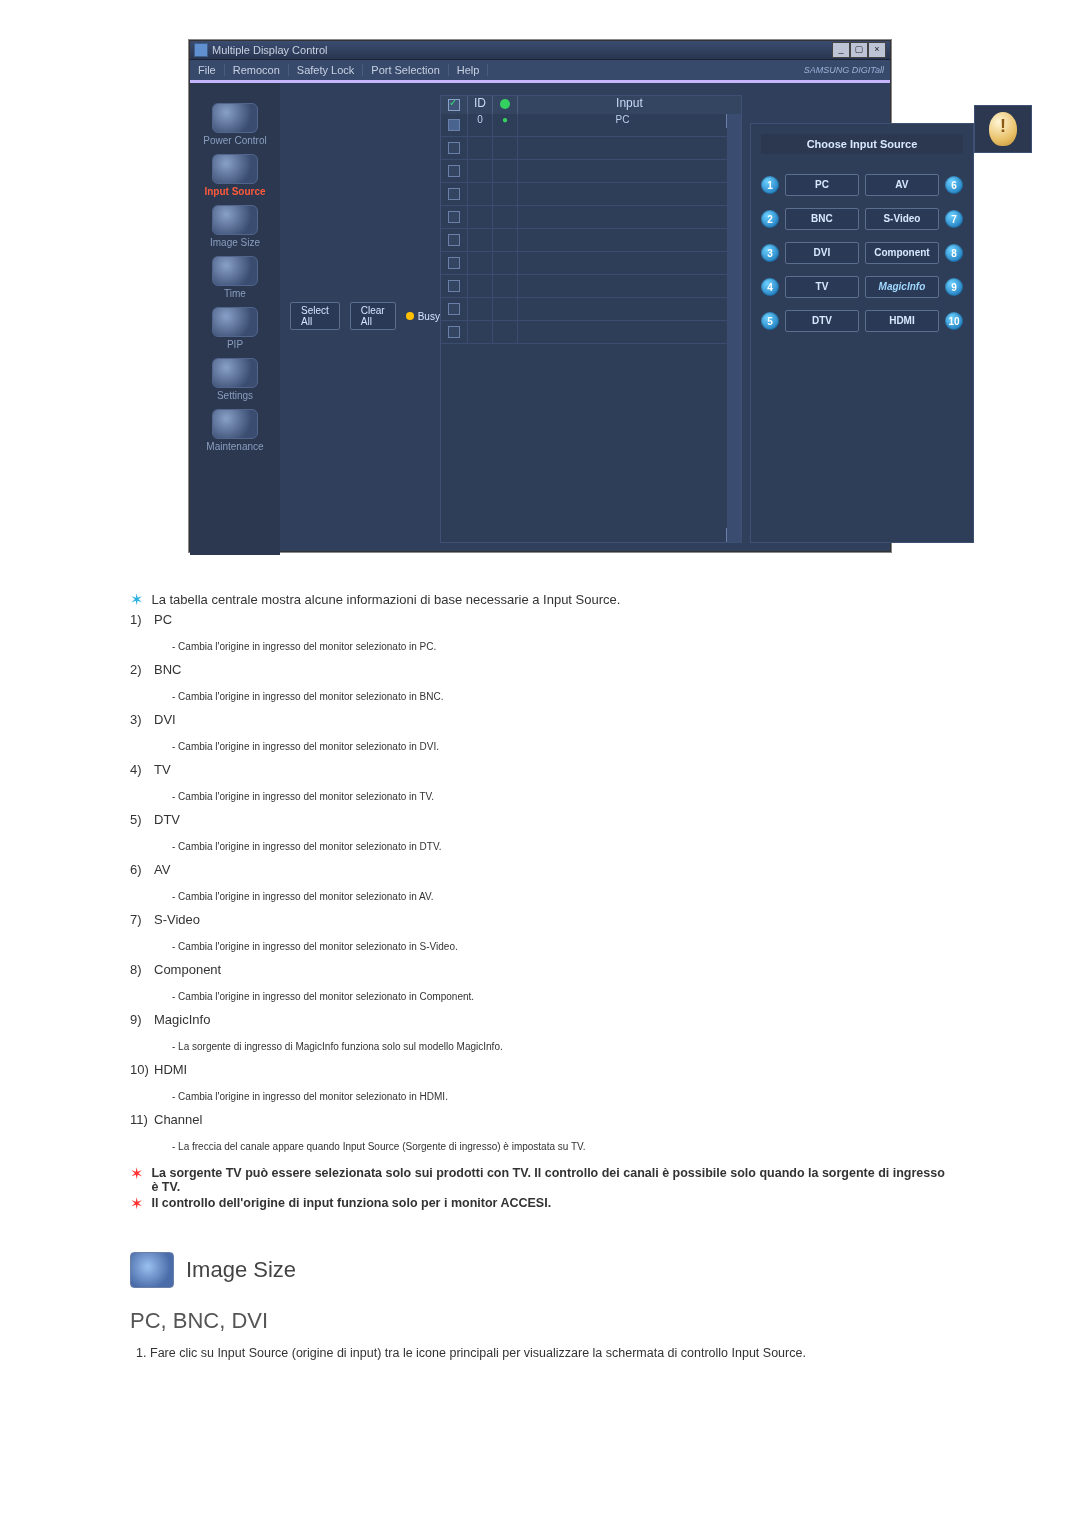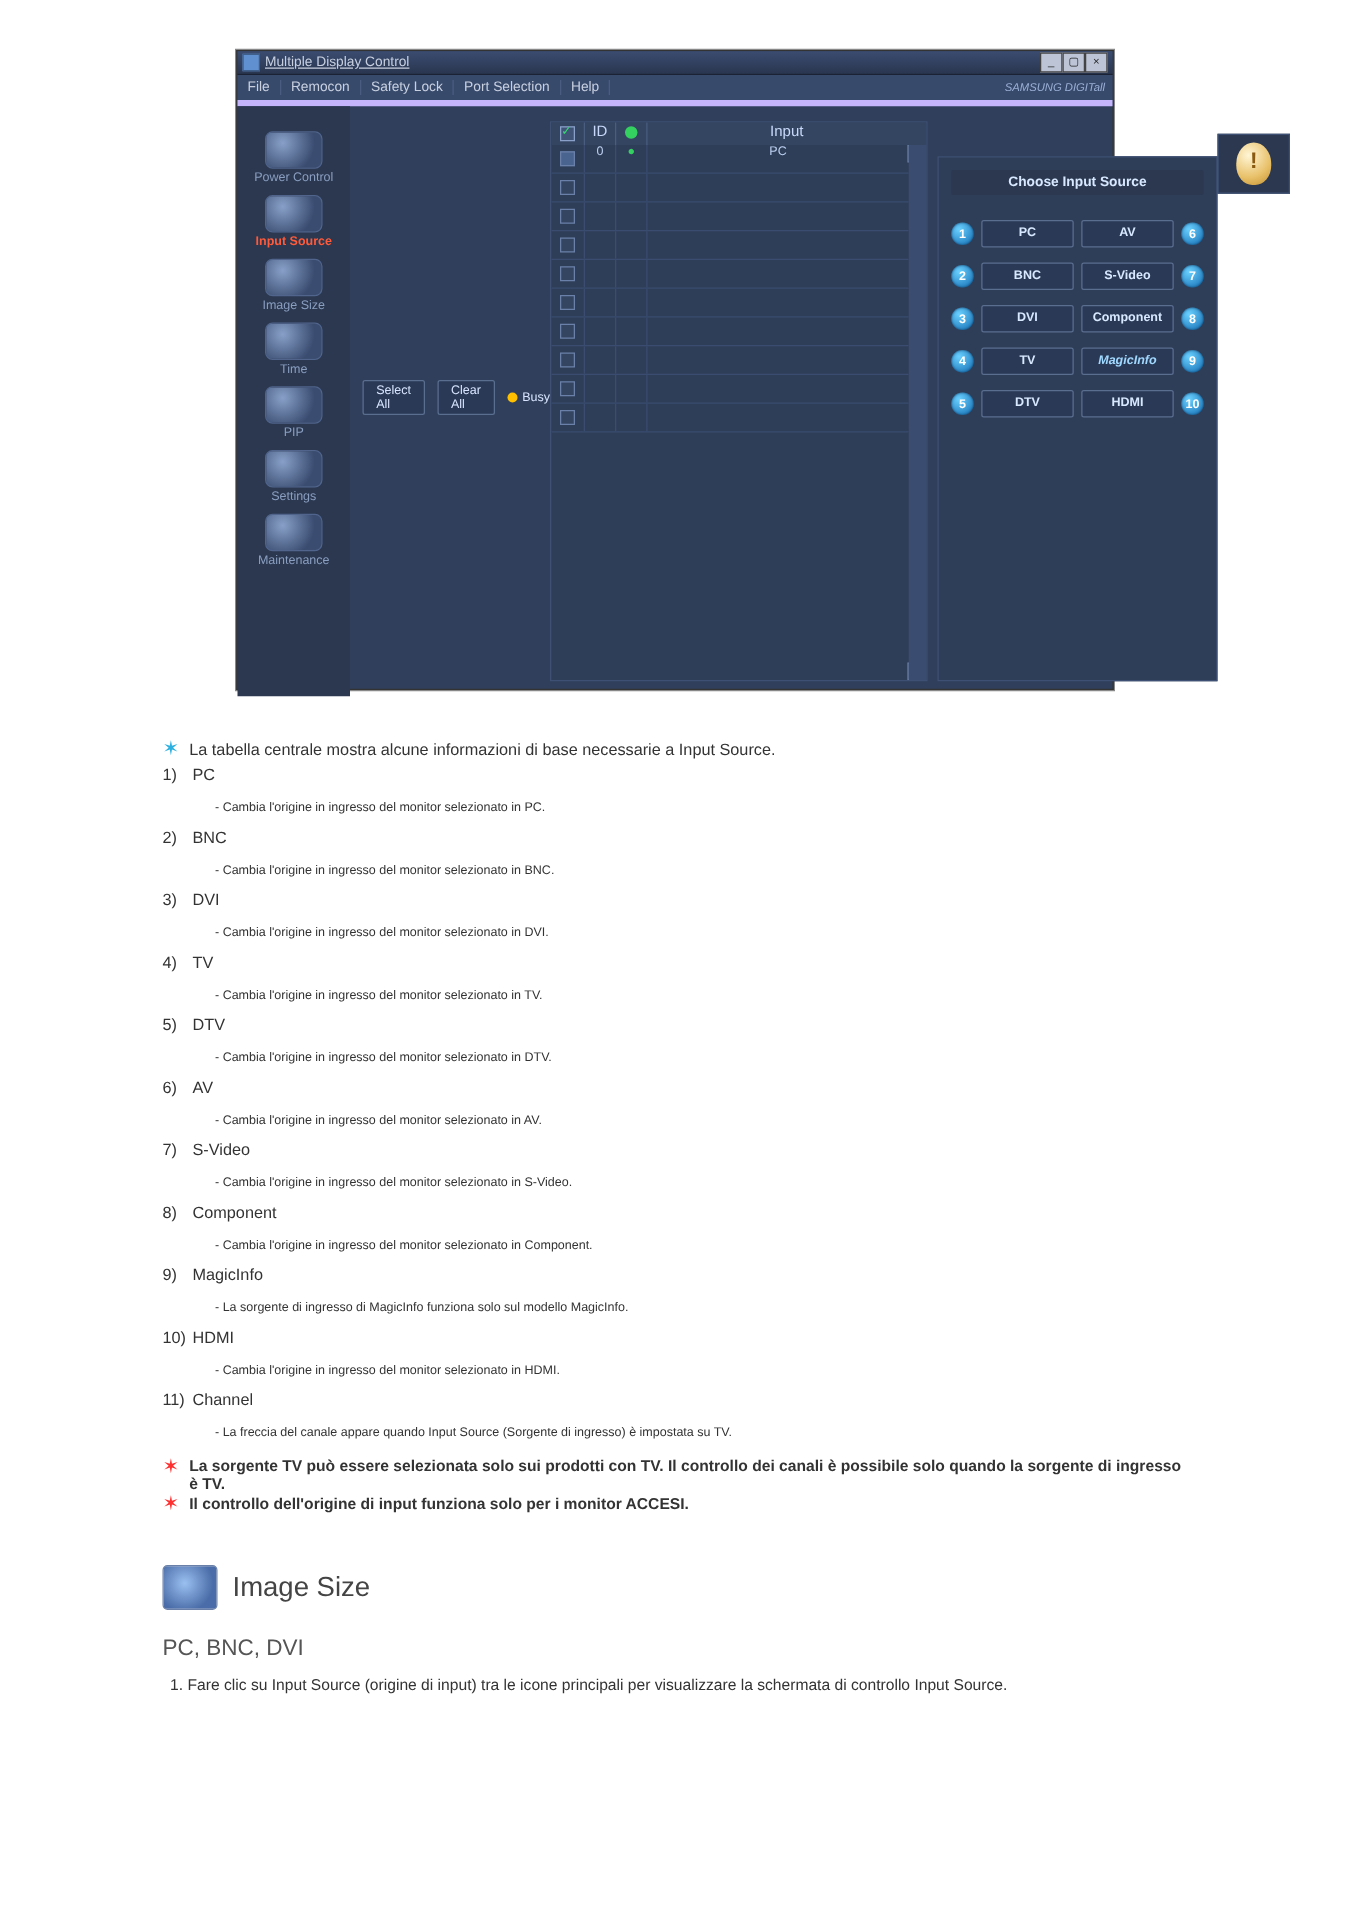--- a/index.html
+++ b/index.html
@@ -28,34 +28,34 @@
   }
   .titlebar {
     height: 18px;
     background: linear-gradient(#3a4c70, #2a3650);
     display: flex;
     align-items: center;
     justify-content: space-between;
     padding: 0 4px;
     border-bottom: 1px solid #1a2234;
   }
-  .titlebar .left { display:flex; align-items:center; gap:4px;text-decoration:underline;}
+  .titlebar .left { display:flex; align-items:center; gap:4px;}
   .titlebar .tb-icon {
     width:12px; height:12px; background:#6090d0; border:1px solid #40608c;
   }
   .titlebar .winbtns { display:flex; gap:0;}
   .winbtn { width:16px; height:14px; background:#bcc4d6; border:1px solid #444; font-size:9px; line-height:12px; text-align:center; color:#222;}
   .menubar {
     height: 20px;
     background:#384a6c;
     display:flex;
     align-items:center;
     font-size:11px;
     color:#c8d0e0;
-    border-bottom:5px solid #c4b5fd;
+    border-bottom:3px solid #c4b5fd;
     justify-content:space-between;
   }
   .menubar .menus{display:flex;}
   .menubar .menus span{ padding:0 8px; border-right:1px solid #4a5c80;}
   .brand { padding-right:6px; font-size:9px; font-style:italic; color:#9bb0d6;}
   .app-body {
     display:flex;
     height: calc(100% - 38px);
   }
   .sidebar {
@@ -193,21 +193,21 @@
   ol.items .num2 { display:inline-block; width:24px; vertical-align:top;}
   ol.items .term { display:inline-block; }
   ol.items .desc { display:block; margin-left:42px; margin-top:14px; font-size:10px;}
   .sec-head { display:flex; align-items:center; gap:12px; margin:40px 0 20px 0;}
   .sec-ico {
     width:42px; height:34px; border:1px solid #6a80a8; border-radius:4px;
     background: radial-gradient(circle at 40% 40%, #9ac0f0 0%, #4a6ca8 70%);
     position:relative;
   }
   .sec-title { font-size:22px; color:#444; font-weight:normal; }
-  .sub-title { font-size:18px; color:#555; margin:10px 0 10px 0;}
+  .sub-title { font-size:22px; color:#555; margin:10px 0 10px 0;}
   ol.plain { padding-left:20px; margin:6px 0;}
   ol.plain li{ font-size:12.5px; line-height:1.5;}
   .bold-note{ font-weight:bold; font-size:12.5px;}
 </style>
 </head>
 <body>
 
 <div class="wrap">
 
   <div class="app-window">

